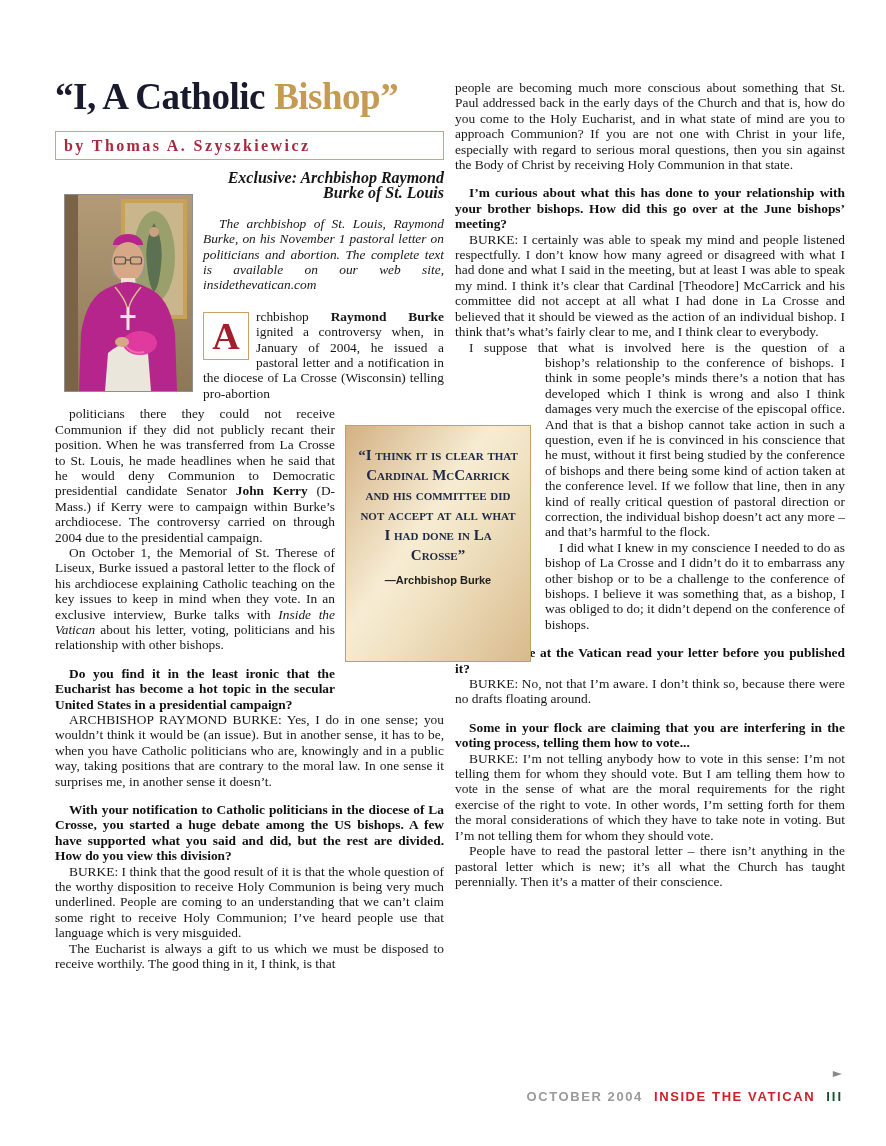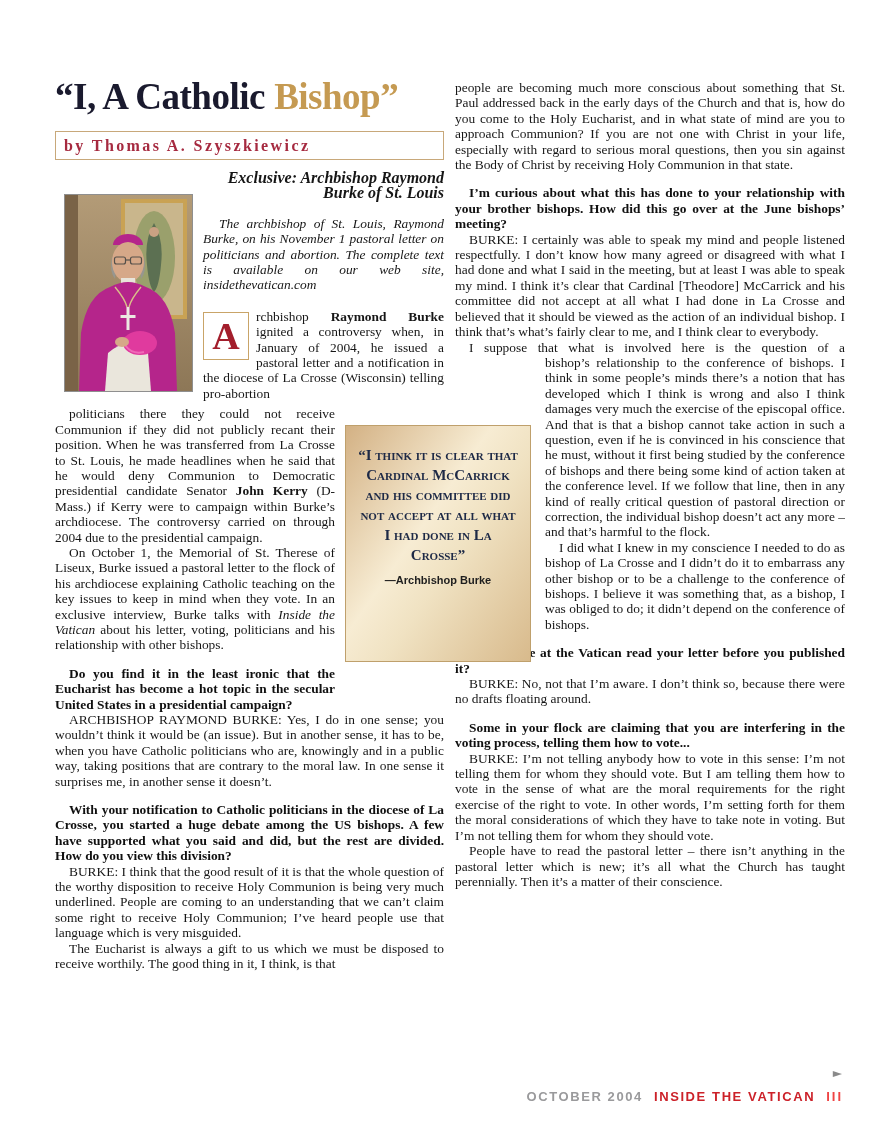--- a/index.html
+++ b/index.html
@@ -39,21 +39,21 @@
              text-align:center;padding:19px 11px 8px 11px;}
   .pq-text{font-variant:small-caps;font-weight:bold;color:#1d2946;
            font-size:15px;line-height:20px;}
   .pq-attr{font-family:"Liberation Sans",sans-serif;font-weight:bold;font-size:11px;
            color:#1e1e1e;margin-top:9px;}
   
   .footer{position:absolute;top:1089px;right:43px;display:flex;gap:11px;align-items:baseline;
           font-family:"Liberation Sans",sans-serif;font-weight:bold;font-size:13px;letter-spacing:1.6px;}
   .f-issue{color:#9a9a9c;}
   .f-mag{color:#cc2129;}
-  .f-page{color:#ef4444;letter-spacing:2px;}
+  .f-page{color:#14532d;letter-spacing:2px;}
   .cont-arrow{position:absolute;top:1066px;right:44px;color:#8a8a8a;font-size:12px;
               font-family:"DejaVu Sans",sans-serif;}
   b{font-weight:bold;} i{font-style:italic;}
 </style>
 </head>
 <body>
 
 <div class="page">
 
   <div class="col-left">

